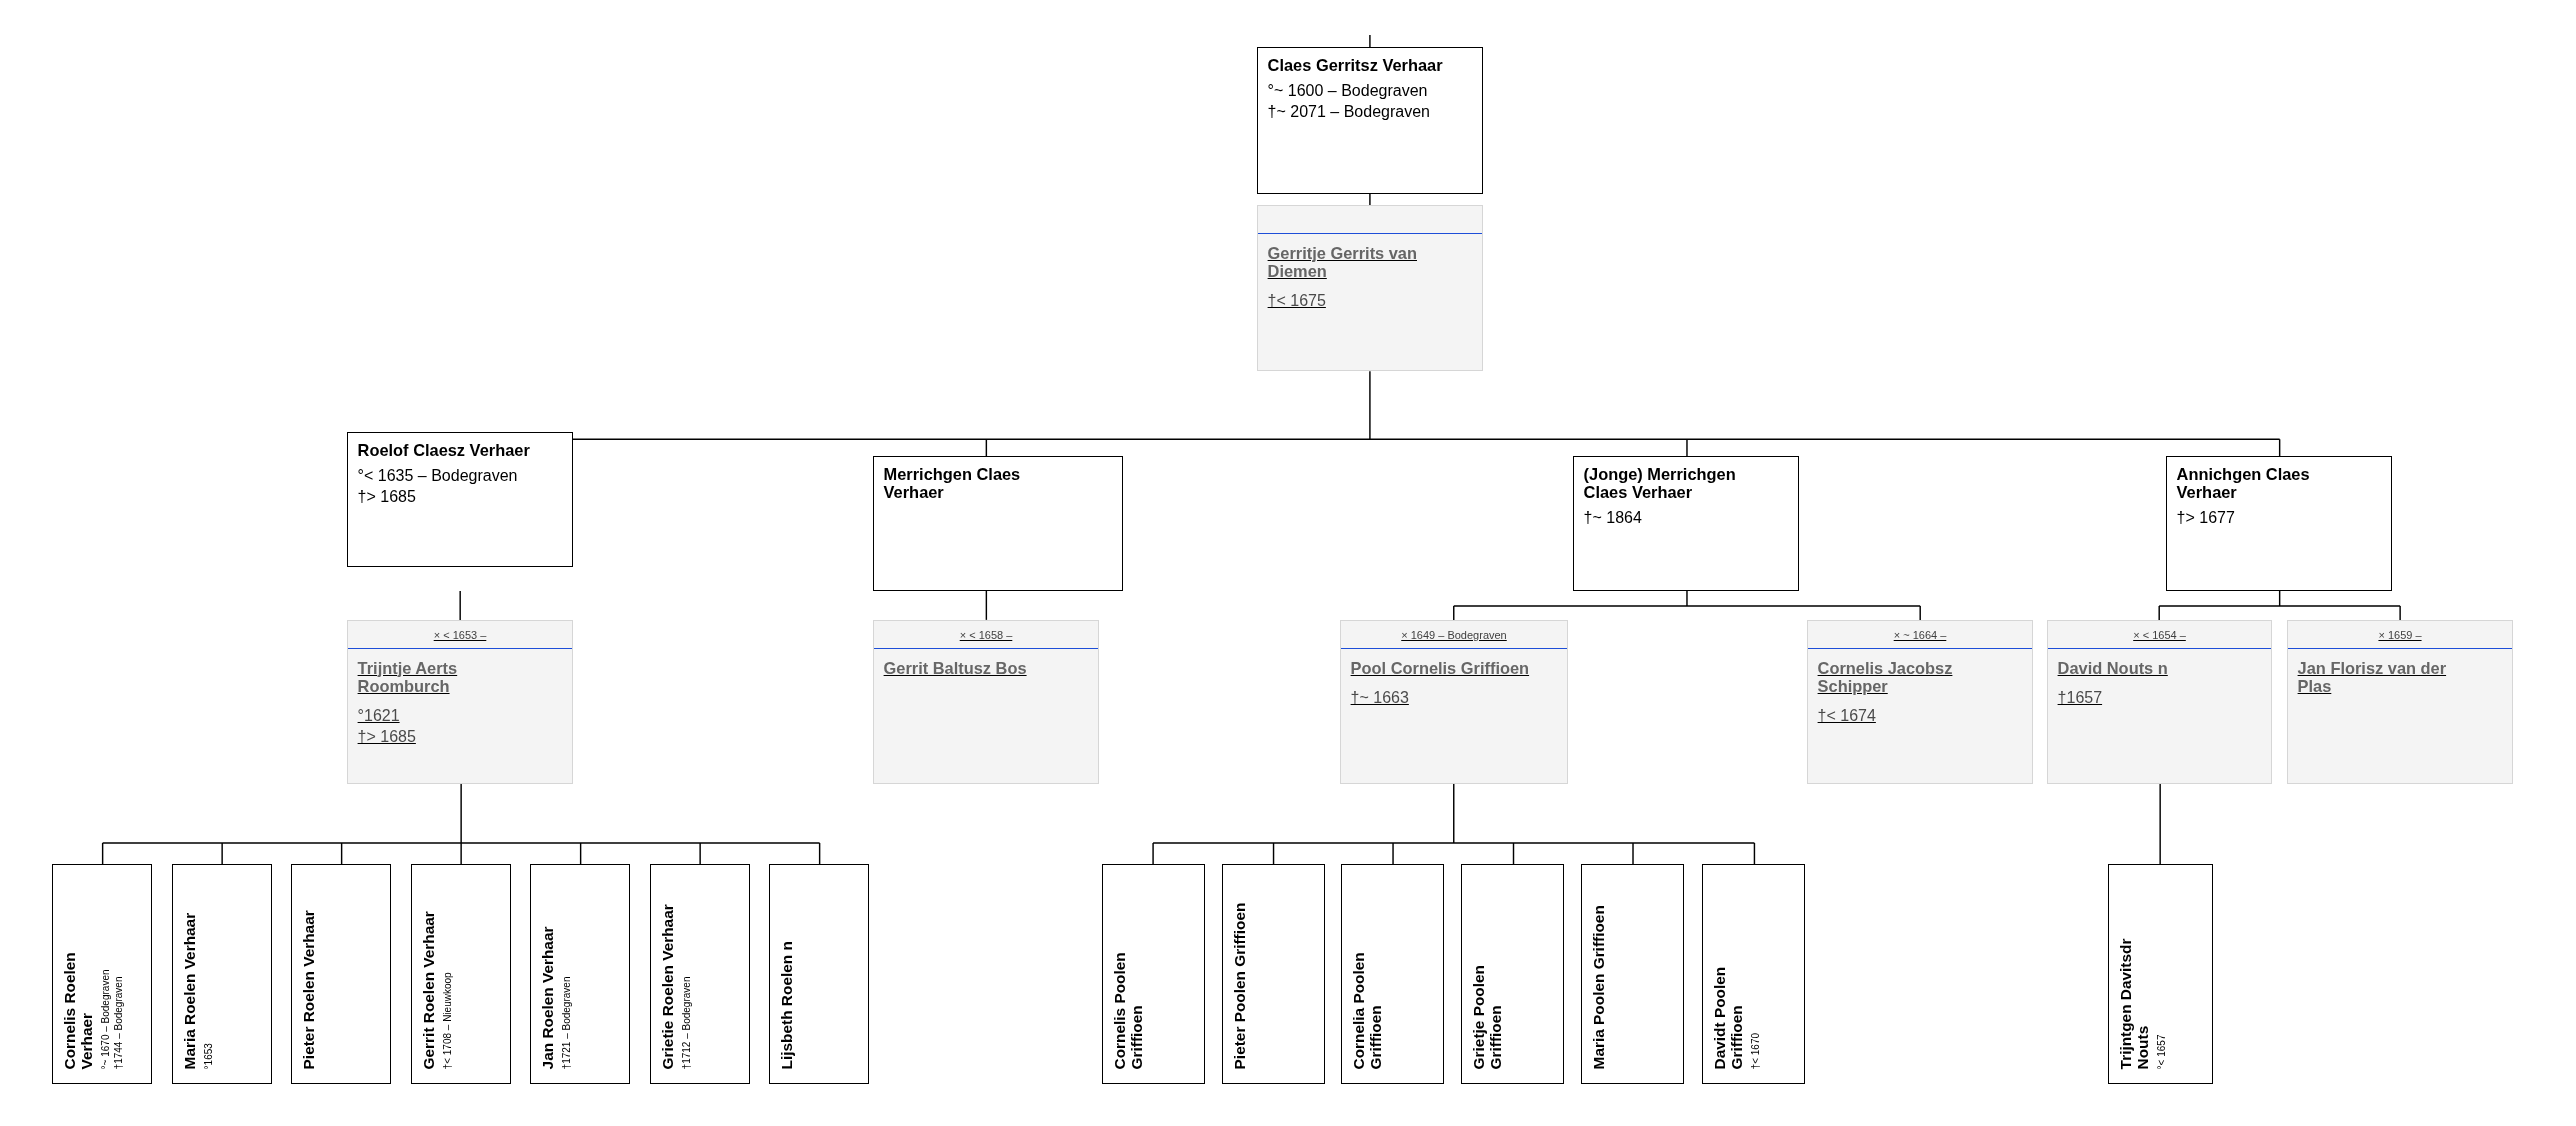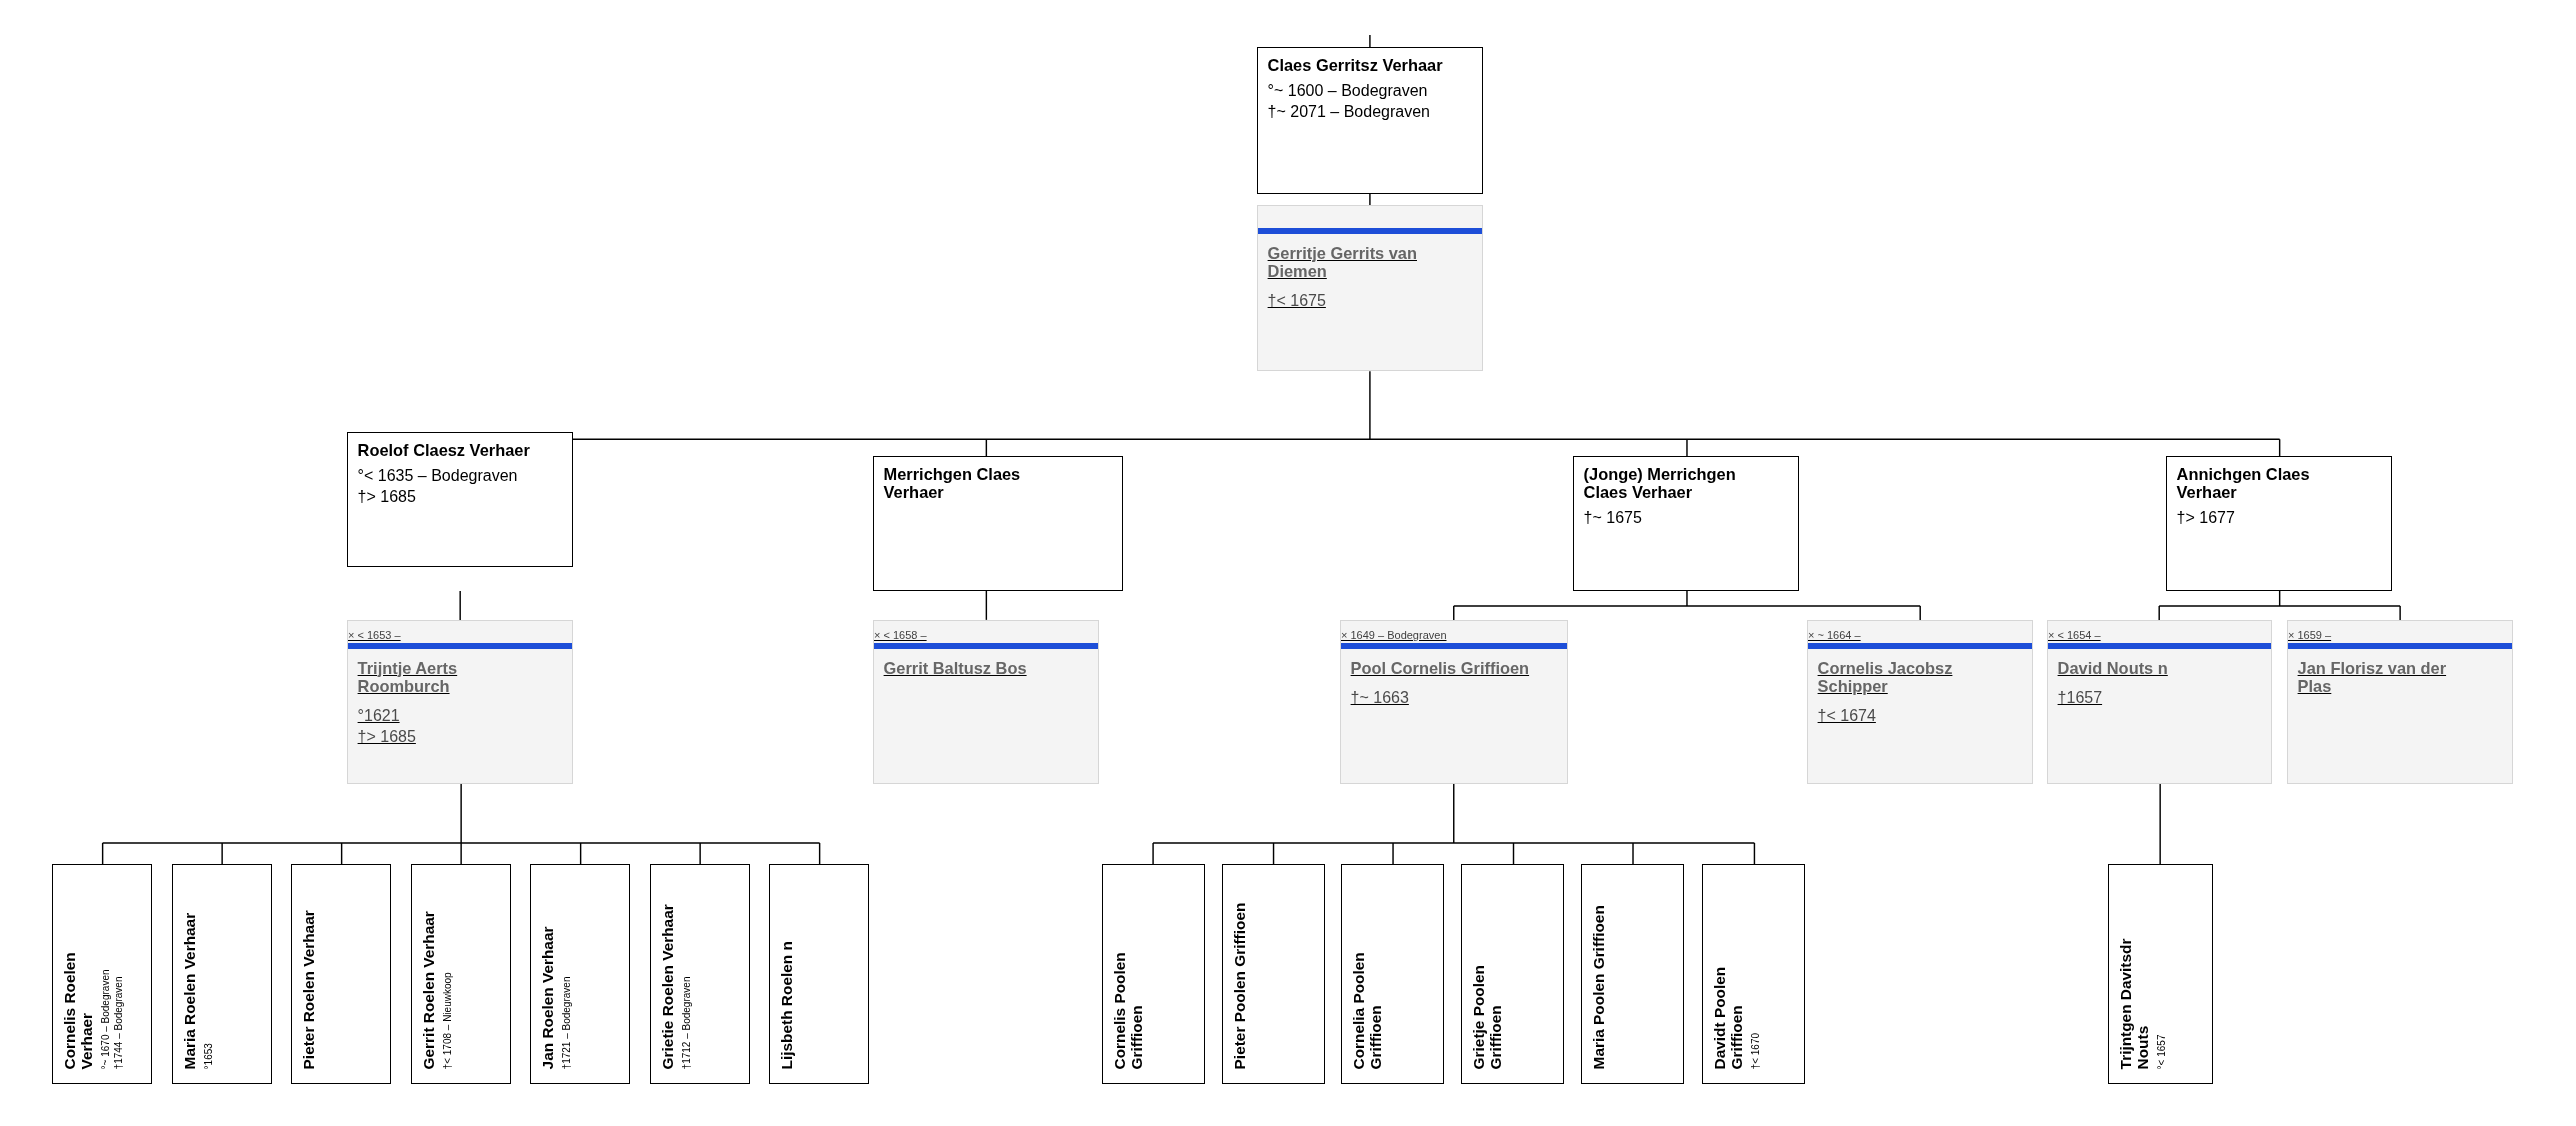--- a/index.html
+++ b/index.html
@@ -17,22 +17,22 @@
     font-weight:bold;font-size:16.4px;line-height:1.12;color:#000000;white-space:pre-line;
   }
   .pdetails{margin-top:5.8px;font-size:16px;line-height:1.32;color:#000000;}
   .pdetails div{white-space:pre-line;}
   
   .sbox{
     position:absolute;background:#f4f4f4;border:1px solid #d6d6d6;
     box-sizing:border-box;cursor:pointer;text-decoration:underline;
   }
   .mhead{
-    height:28px;line-height:28px;font-size:11px;color:#3f3f3f;
-    border-bottom:6px solid #1d4ed8;box-sizing:border-box;overflow:hidden;
+    height:28px;line-height:28px;text-align:center;font-size:11px;color:#3f3f3f;
+    border-bottom:1px solid #1d4ed8;box-sizing:border-box;overflow:hidden;
   }
   .sbody{padding:9.6px 9.6px;}
   .sbox .pname{color:#666666;}
   .sbox .pdetails{margin-top:9.6px;color:#4a4a4a;}
   
   .vbox{
     position:absolute;background:#ffffff;border:1.9px solid #000000;
     box-sizing:border-box;cursor:pointer;
   }
   .vrot{
@@ -98,21 +98,21 @@
       <div></div>
       <div></div>
     </div>
   </div>
 
   <div class="pbox" style="left:1573px;top:456px;width:226px;height:135px">
     <div class="pname">(Jonge) Merrichgen
 Claes Verhaer</div>
     <div class="pdetails">
       <div></div>
-      <div>†~ 1675</div>
+      <div>†~ 1864</div>
     </div>
   </div>
 
   <div class="pbox" style="left:2166px;top:456px;width:226px;height:135px">
     <div class="pname">Annichgen Claes
 Verhaer</div>
     <div class="pdetails">
       <div></div>
       <div>†&gt; 1677</div>
     </div>

